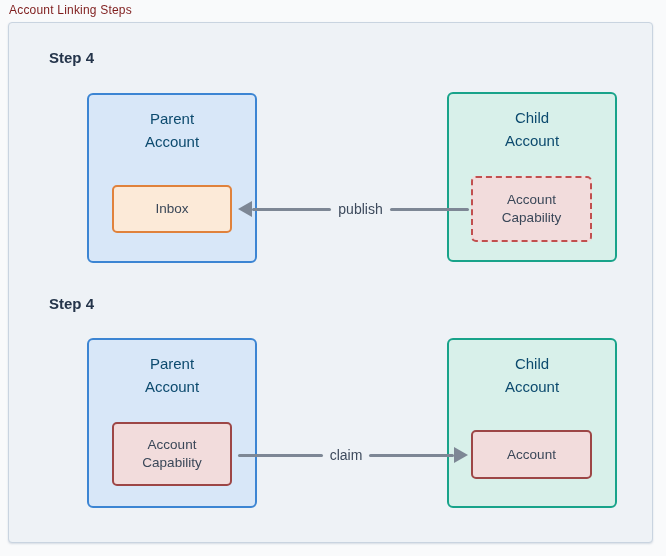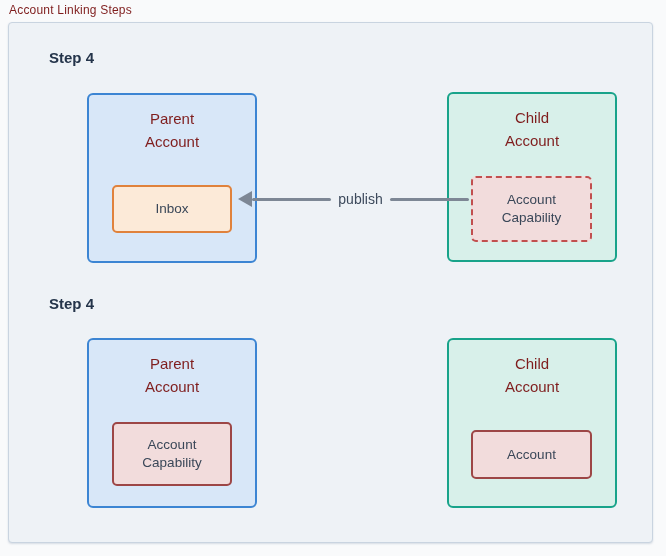--- a/index.html
+++ b/index.html
@@ -33,21 +33,21 @@
   }
   .acct.parent { background:#d8e7f8; border-color:#3c85d3; }
   .acct.child  { background:#d8f0ea; border-color:#18a38a; }
   .acct.p1 { left:78px;  top:70px;  }
   .acct.c1 { left:438px; top:69px;  }
   .acct.p2 { left:78px;  top:315px; }
   .acct.c2 { left:438px; top:315px; }
 
   .acct-title {
     padding-top:12px; text-align:center;
-    font-size:15px; font-weight:500; color:#7f1d1d;
+    font-size:15px; font-weight:500; color:#0c4a6e;
     line-height:23px; white-space:pre-line;
   }
   .inner {
     position:absolute; display:flex; align-items:center; justify-content:center;
     border-radius:5px; border:2px solid;
   }
   .inner span {
     text-align:center; white-space:pre-line;
     font-size:13.5px; color:#3a4758; line-height:18px;
   }
@@ -56,21 +56,21 @@
   .inner.red.dashed { border-color:#c14f4f; border-style:dashed; }
   .inner.inbox    { left:23px; top:90px; width:120px; height:48px; }
   .inner.cap-c1   { left:22px; top:82px; width:121px; height:66px; }
   .inner.cap-p2   { left:23px; top:82px; width:120px; height:64px; }
   .inner.acct-c2  { left:22px; top:90px; width:121px; height:49px; }
 
   .arrow {
     position:absolute; height:24px; display:flex; align-items:center;
     z-index:3;
   }
-  .arrow.a1 { left:229px; top:164px; width:231px; }
+  .arrow.a1 { left:229px; top:174px; width:231px; }
   .arrow.a2 { left:229px; top:420px; width:230px; }
   .seg { flex:1; height:3px; background:#7d8795; border-radius:2px; }
   .arrow-label {
     margin:0 7px; font-size:14px; font-weight:500; color:#3d4a5c;
     white-space:nowrap;
   }
   .head { width:0; height:0; flex:none; }
   .head.left  { border-top:8px solid transparent; border-bottom:8px solid transparent; border-right:14px solid #7d8795; }
   .head.right { border-top:8px solid transparent; border-bottom:8px solid transparent; border-left:14px solid #7d8795; }
 </style>
@@ -111,20 +111,26 @@
 
   <div class="acct parent p2">
     <div class="acct-title">Parent
 Account</div>
     <div class="inner red cap-p2">
       <span>Account
 Capability</span>
     </div>
   </div>
 
+  <div class="arrow a2">
+    <span class="seg"></span>
+    <span class="arrow-label">claim</span>
+    <span class="seg"></span>
+    <span class="head right"></span>
+  </div>
 
   <div class="acct child c2">
     <div class="acct-title">Child
 Account</div>
     <div class="inner red acct-c2">
       <span>Account</span>
     </div>
   </div>
 
 </div>

